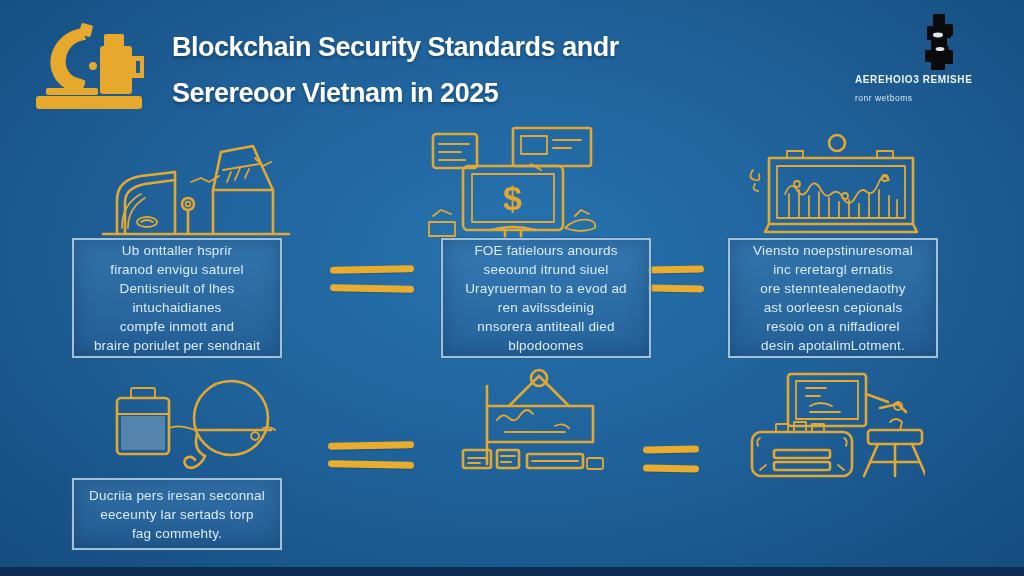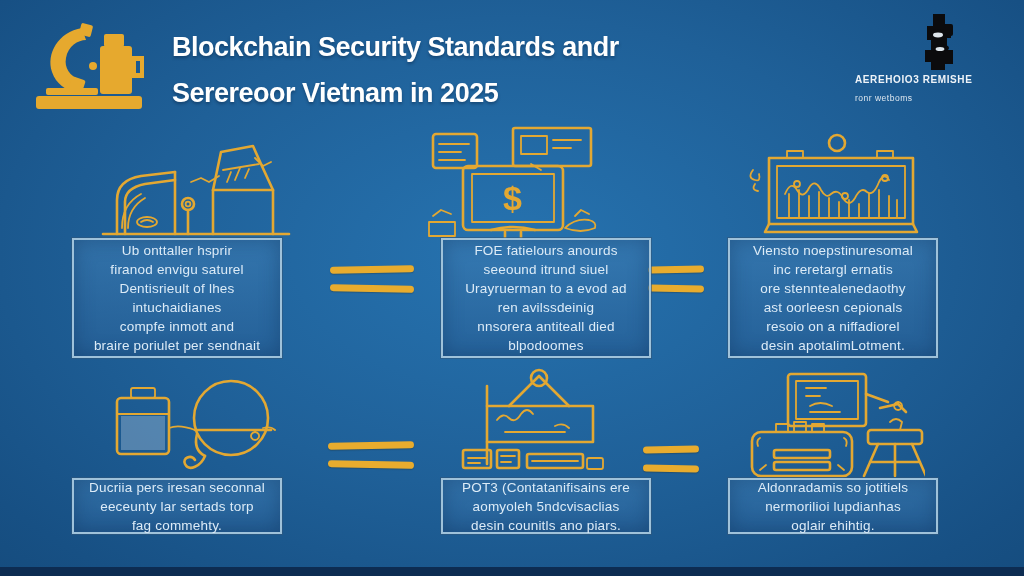--- a/index.html
+++ b/index.html
@@ -28,21 +28,21 @@
   .textbox {
     position:absolute; width:210px;
     background:linear-gradient(180deg, rgba(62,126,181,.62), rgba(38,95,150,.72));
     border:2px solid #9fc2da; outline:1px solid rgba(20,60,100,.5);
     box-shadow: inset 0 0 20px rgba(12,45,85,.38), 0 0 0 1px rgba(160,195,220,.25);
     color:#dcebf7; text-align:center;
     display:flex; align-items:center; justify-content:center;
   }
   .textbox .bt { white-space:pre-line; font-size:13.5px; line-height:19px; letter-spacing:.2px; padding:4px 6px; }
   .r1 { top:238px; height:120px; }
-  .r2 { top:478px; height:56px; }
+  .r2 { top:478px; height:72px; }
   .c1 { left:72px; } .c2 { left:408px;margin-left:33px; } .c3 { left:728px; }
 
   
   .ic { position:absolute; }
   .ln { fill:none; stroke:#e3a832; stroke-width:2.6; stroke-linecap:round; stroke-linejoin:round; }
   .lnthin { fill:none; stroke:#e3a832; stroke-width:1.8; stroke-linecap:round; stroke-linejoin:round; }
   .goldfill { fill:#e6a92e; stroke:none; }
 
   
   .eq { position:absolute; }
@@ -218,25 +218,15 @@
 ore stenntealenedaothy
 ast oorleesn cepionals
 resoio on a niffadiorel
 desin apotalimLotment.</div>
   </div>
   <div class="textbox r2 c1">
     <div class="bt">Ducriia pers iresan seconnal
 eeceunty lar sertads torp
 fag commehty.</div>
   </div>
-  <div class="textbox r2 c2">
-    <div class="bt">POT3 (Contatanifisains ere
-aomyoleh 5ndcvisaclias
-desin counitls ano piars.</div>
-  </div>
-  <div class="textbox r2 c3">
-    <div class="bt">Aldonradamis so jotitiels
-nermorilioi lupdianhas
-oglair ehihtig.</div>
-  </div>
 
   <div class="bottom-bar"></div>
 </div>
 
 </body></html>

